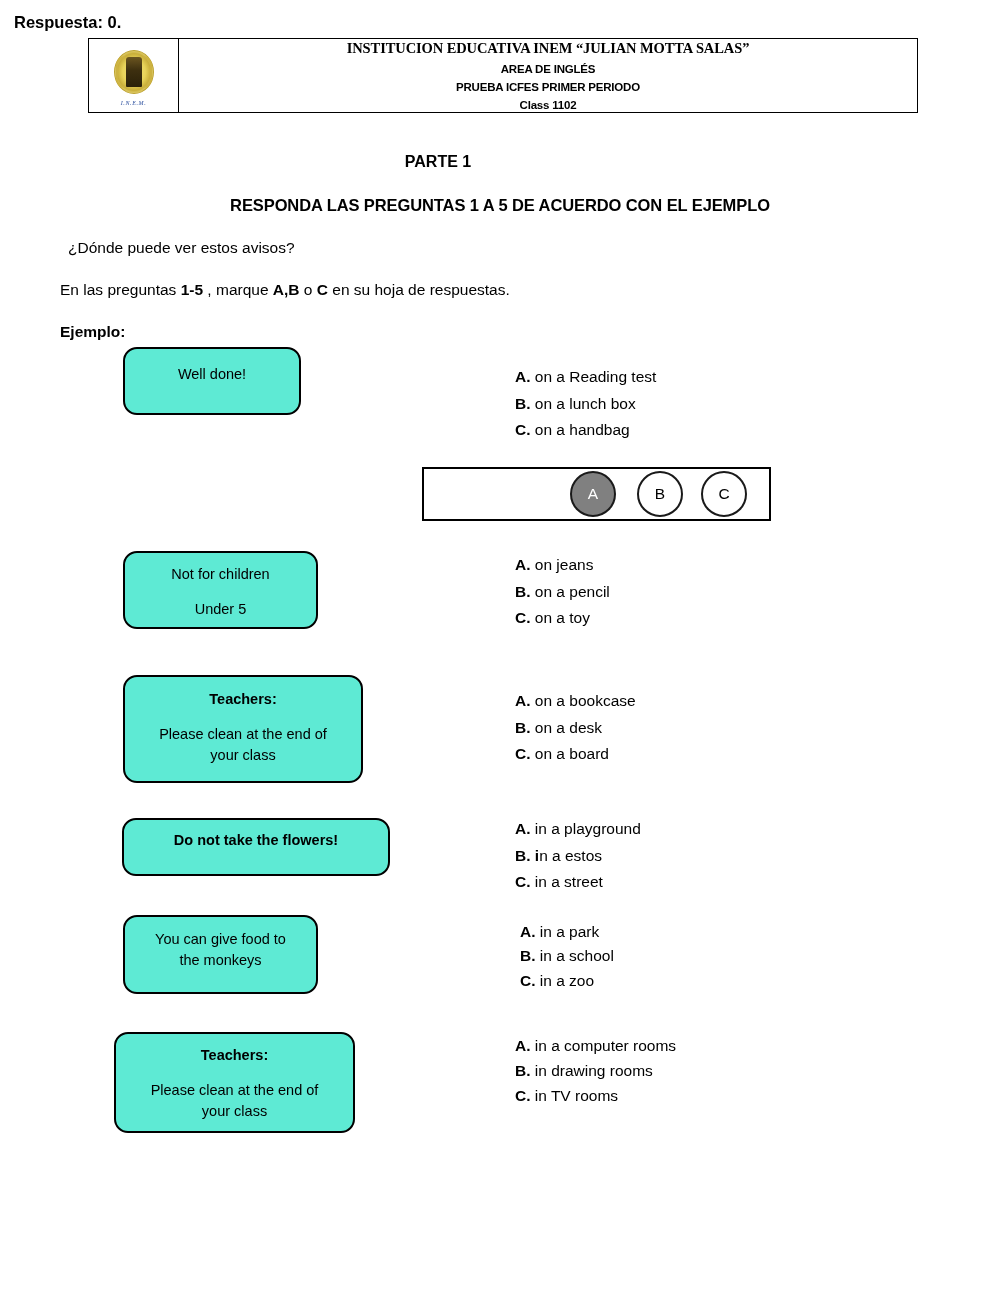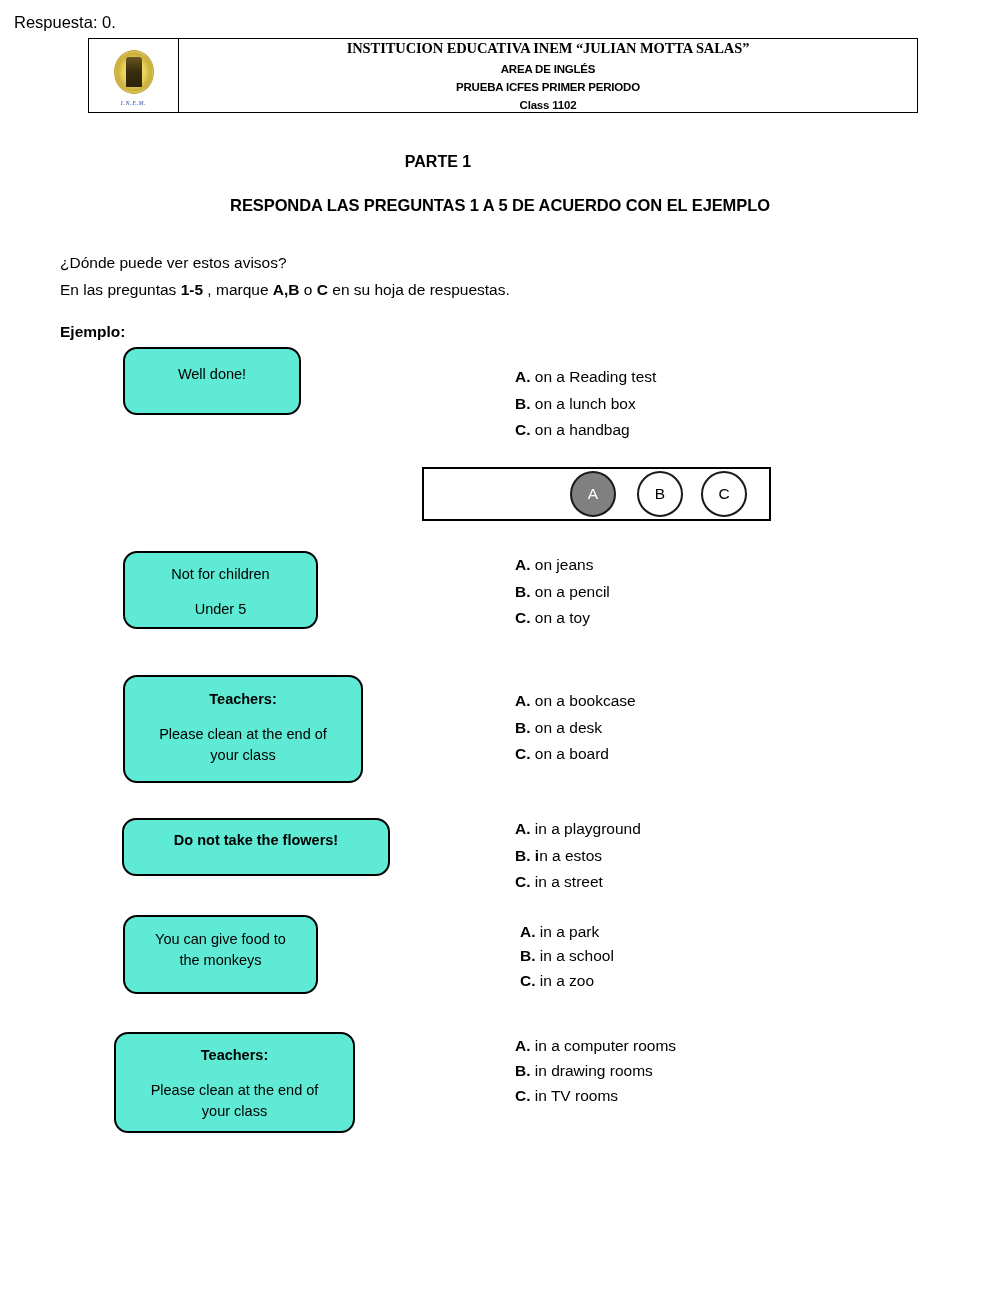--- a/index.html
+++ b/index.html
@@ -122,21 +122,21 @@
     text-align: center;
     font-size: 16.5px;
     font-weight: bold;
     letter-spacing: -0.1px;
   }
   .prompt-line {
     position: absolute;
     left: 60px;
     font-size: 15.5px;
   }
-  .prompt-1 { top: 254px; }
+  .prompt-1 { top: 239px; margin-left: 8px; }
   .prompt-2 { top: 281px; }
   .ejemplo-label {
     position: absolute;
     left: 60px;
     top: 323px;
     font-size: 15.5px;
     font-weight: bold;
   }
 
   
@@ -173,21 +173,21 @@
     height: 54px;
     border: 2px solid #000;
     box-sizing: border-box;
     background: #fff;
   }
   .answer-label {
     position: absolute;
     left: 14px;
     top: 13px;
     font-size: 16.5px;
-    font-weight: normal;
+    font-weight: bold;
   }
   .bubble {
     position: absolute;
     width: 46px;
     height: 46px;
     border-radius: 50%;
     border: 2px solid #1a1a1a;
     box-sizing: border-box;
     display: flex;
     align-items: center;

